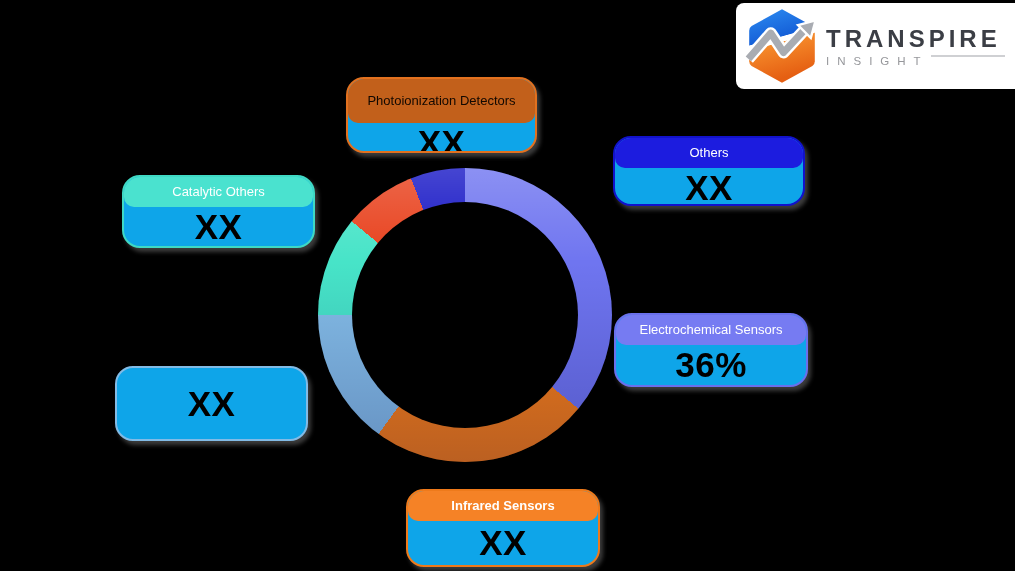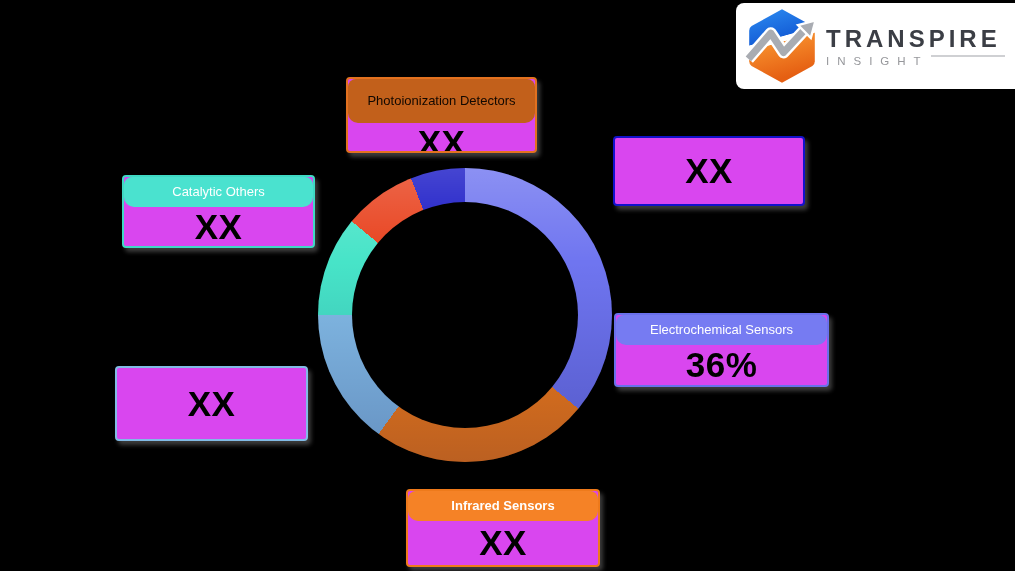--- a/index.html
+++ b/index.html
@@ -29,41 +29,41 @@
   .donut-shade{
     position:absolute;inset:0;border-radius:50%;
     background:linear-gradient(180deg, rgba(255,255,255,0.20) 0%, rgba(255,255,255,0) 32%, rgba(0,0,70,0.24) 100%);
   }
   .donut-hole{
     position:absolute;left:34px;top:34px;width:226px;height:226px;border-radius:50%;background:#000;
   }
 
   
   .callout{
-    position:absolute;box-sizing:border-box;background:#d946ef;
-    border:2.5px solid #888;border-radius:4px;overflow:hidden;
+    position:absolute;box-sizing:border-box;background:#0ea5e9;
+    border:2.5px solid #888;border-radius:18px;overflow:hidden;
     box-shadow:3px 4px 4px rgba(150,150,150,0.40);
     display:flex;flex-direction:column;
   }
   .callout-header{
     flex:0 0 auto;display:flex;align-items:center;justify-content:center;
     border-radius:8px 8px 10px 10px;padding:2px 6px;box-sizing:border-box;
   }
   .callout-title{font-size:13px;line-height:1.45;text-align:center;}
   .bold-title .callout-title{font-weight:700;}
   .callout-body{
     flex:1 1 auto;display:flex;align-items:center;justify-content:center;
     color:#000;font-size:35px;font-weight:700;letter-spacing:0.5px;
   }
 
   .pos-photo   {left:346px;top:77px;width:191px;height:76px;}
   .pos-photo   .callout-header{min-height:44px;}
   .pos-others  {left:613px;top:136px;width:192px;height:70px;}
   .pos-cata    {left:122px;top:175px;width:193px;height:73px;}
-  .pos-electro {left:614px;top:313px;width:215px;height:74px;}
+  .pos-electro {left:614px;top:313px;width:194px;height:74px;}
   .pos-semi    {left:115px;top:366px;width:193px;height:75px;}
   .pos-infra   {left:406px;top:489px;width:194px;height:78px;}
   .pos-others .callout-header,.pos-cata .callout-header,
   .pos-electro .callout-header,.pos-semi .callout-header,
   .pos-infra .callout-header{min-height:30px;}
 </style>
 </head>
 <body>
 
 <div id="canvas">
@@ -75,20 +75,23 @@
   </div>
 
   <div class="callout pos-photo" style="border-color: rgb(226, 113, 31);">
     <div class="callout-header" style="background: rgb(194, 96, 27);">
       <span class="callout-title" style="color: rgb(18, 8, 0);">Photoionization Detectors</span>
     </div>
     <div class="callout-body">XX</div>
   </div>
 
   <div class="callout pos-others" style="border-color: rgb(18, 18, 203);">
+    <div class="callout-header" style="background: rgb(28, 28, 223);">
+      <span class="callout-title" style="color: rgb(255, 255, 255);">Others</span>
+    </div>
     <div class="callout-body">XX</div>
   </div>
 
   <div class="callout pos-cata" style="border-color: rgb(63, 217, 196);">
     <div class="callout-header" style="background: rgb(74, 226, 207);">
       <span class="callout-title" style="color: rgb(255, 255, 255);">Catalytic Others</span>
     </div>
     <div class="callout-body">XX</div>
   </div>
 

